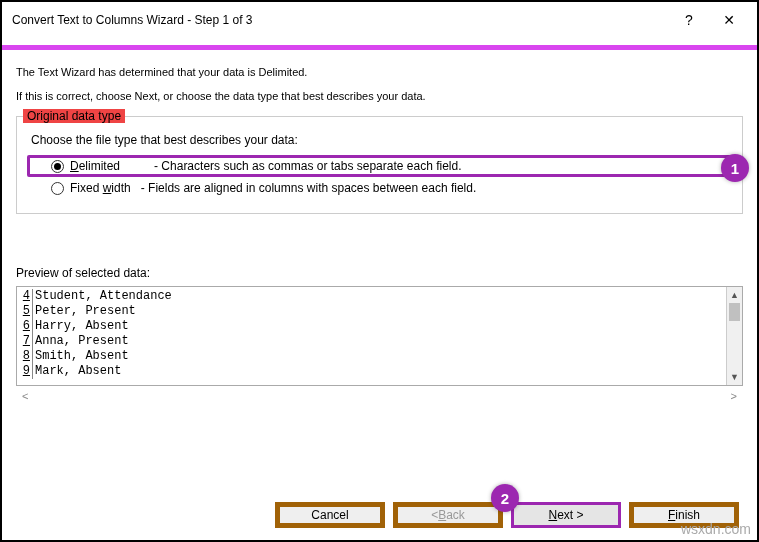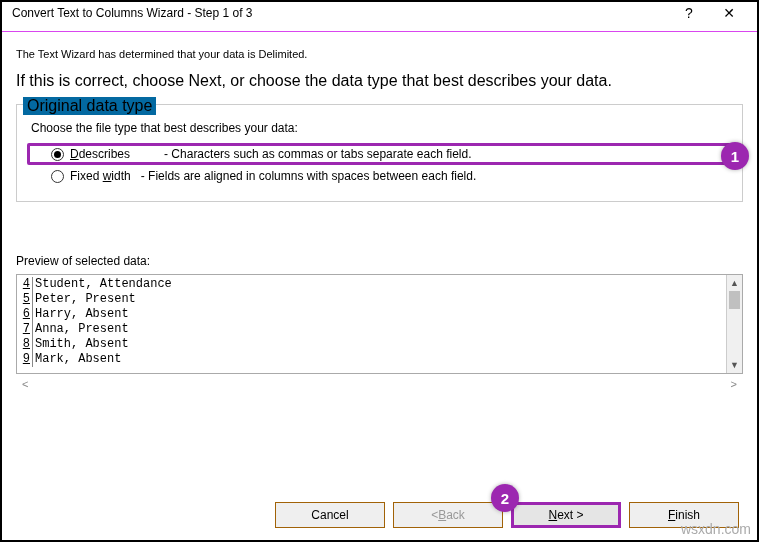--- a/index.html
+++ b/index.html
@@ -9,51 +9,51 @@
       background: #fff;
       color: #000;
       width: 759px;
       height: 542px;
       position: relative;
       border: 2px solid #000;
     }
     .titlebar {
       display: flex;
       align-items: center;
-      height: 30px;
+      height: 48px;
       padding: 0 8px 8px 10px;
-      border-bottom: 1px solid #d946ef;
+      border-bottom: 5px solid #d946ef;
     }
     .titlebar .title { flex: 1; font-size: 12px; }
     .titlebar .tbtn {
       width: 40px;
       height: 28px;
       display: flex;
       align-items: center;
       justify-content: center;
       font-size: 14px;
     }
     .content {
       padding: 10px 14px 0 14px;
     }
     .intro1 { margin: 6px 0 12px 0; font-size: 11px; }
-    .intro2 { margin-bottom: 14px; font-size: 16px; }
+    .intro2 { margin-bottom: 14px; font-size: 11px; }
     .groupbox {
       border: 1px solid #ccc;
       position: relative;
       padding: 10px 10px 14px 10px;
       margin-bottom: 10px;
     }
     .groupbox .legend {
       position: absolute;
       top: -8px;
       left: 6px;
-      background: #0369a1;
+      background: #ef4444;
       padding: 0 4px;
-      font-size: 16px;
+      font-size: 12px;
       text-align: right;
     }
     .choose-label { margin: 6px 0 8px 4px; }
     .radio-row {
       display: flex;
       align-items: center;
       padding: 2px 0 2px 24px;
       position: relative;
       height: 22px;
     }
@@ -151,21 +151,21 @@
     .button-row {
       position: absolute;
       bottom: 12px;
       right: 18px;
       display: flex;
       gap: 8px;
     }
     .btn {
       width: 110px;
       height: 26px;
-      border: 1px solid #a16207;
+      border: 5px solid #a16207;
       background: #efefef;
       display: flex;
       align-items: center;
       justify-content: center;
       font-size: 12px;
     }
     .btn.disabled { color: #999; }
     .btn.highlight {
       border: 3px solid #9c27b0;
       background: #e5e5e5;
@@ -197,21 +197,21 @@
   <p class="intro2">If this is correct, choose Next, or choose the data type that best describes your data.</p>
 
   <div class="groupbox">
     <span class="legend">Original data type</span>
     <p class="choose-label">Choose the file type that best describes your data:</p>
 
     <div class="radio-row highlight-row" style="position:relative;">
       <span class="radio checked">
           <span class="dot"></span>
         </span>
-      <span class="radio-label"><span class="ul">D</span><span>describes</span></span>
+      <span class="radio-label"><span class="ul">D</span><span>elimited</span></span>
       <span style="width:24px;"></span>
       <span class="radio-desc">- Characters such as commas or tabs separate each field.</span>
       <div class="badge" style="right:-20px; top:-4px;">1</div>
     </div>
 
     <div class="radio-row">
       <span class="radio"></span>
       <span class="radio-label"><span>Fixed </span><span class="ul">w</span><span>idth</span></span>
       <span class="radio-desc">- Fields are aligned in columns with spaces between each field.</span>
     </div>

